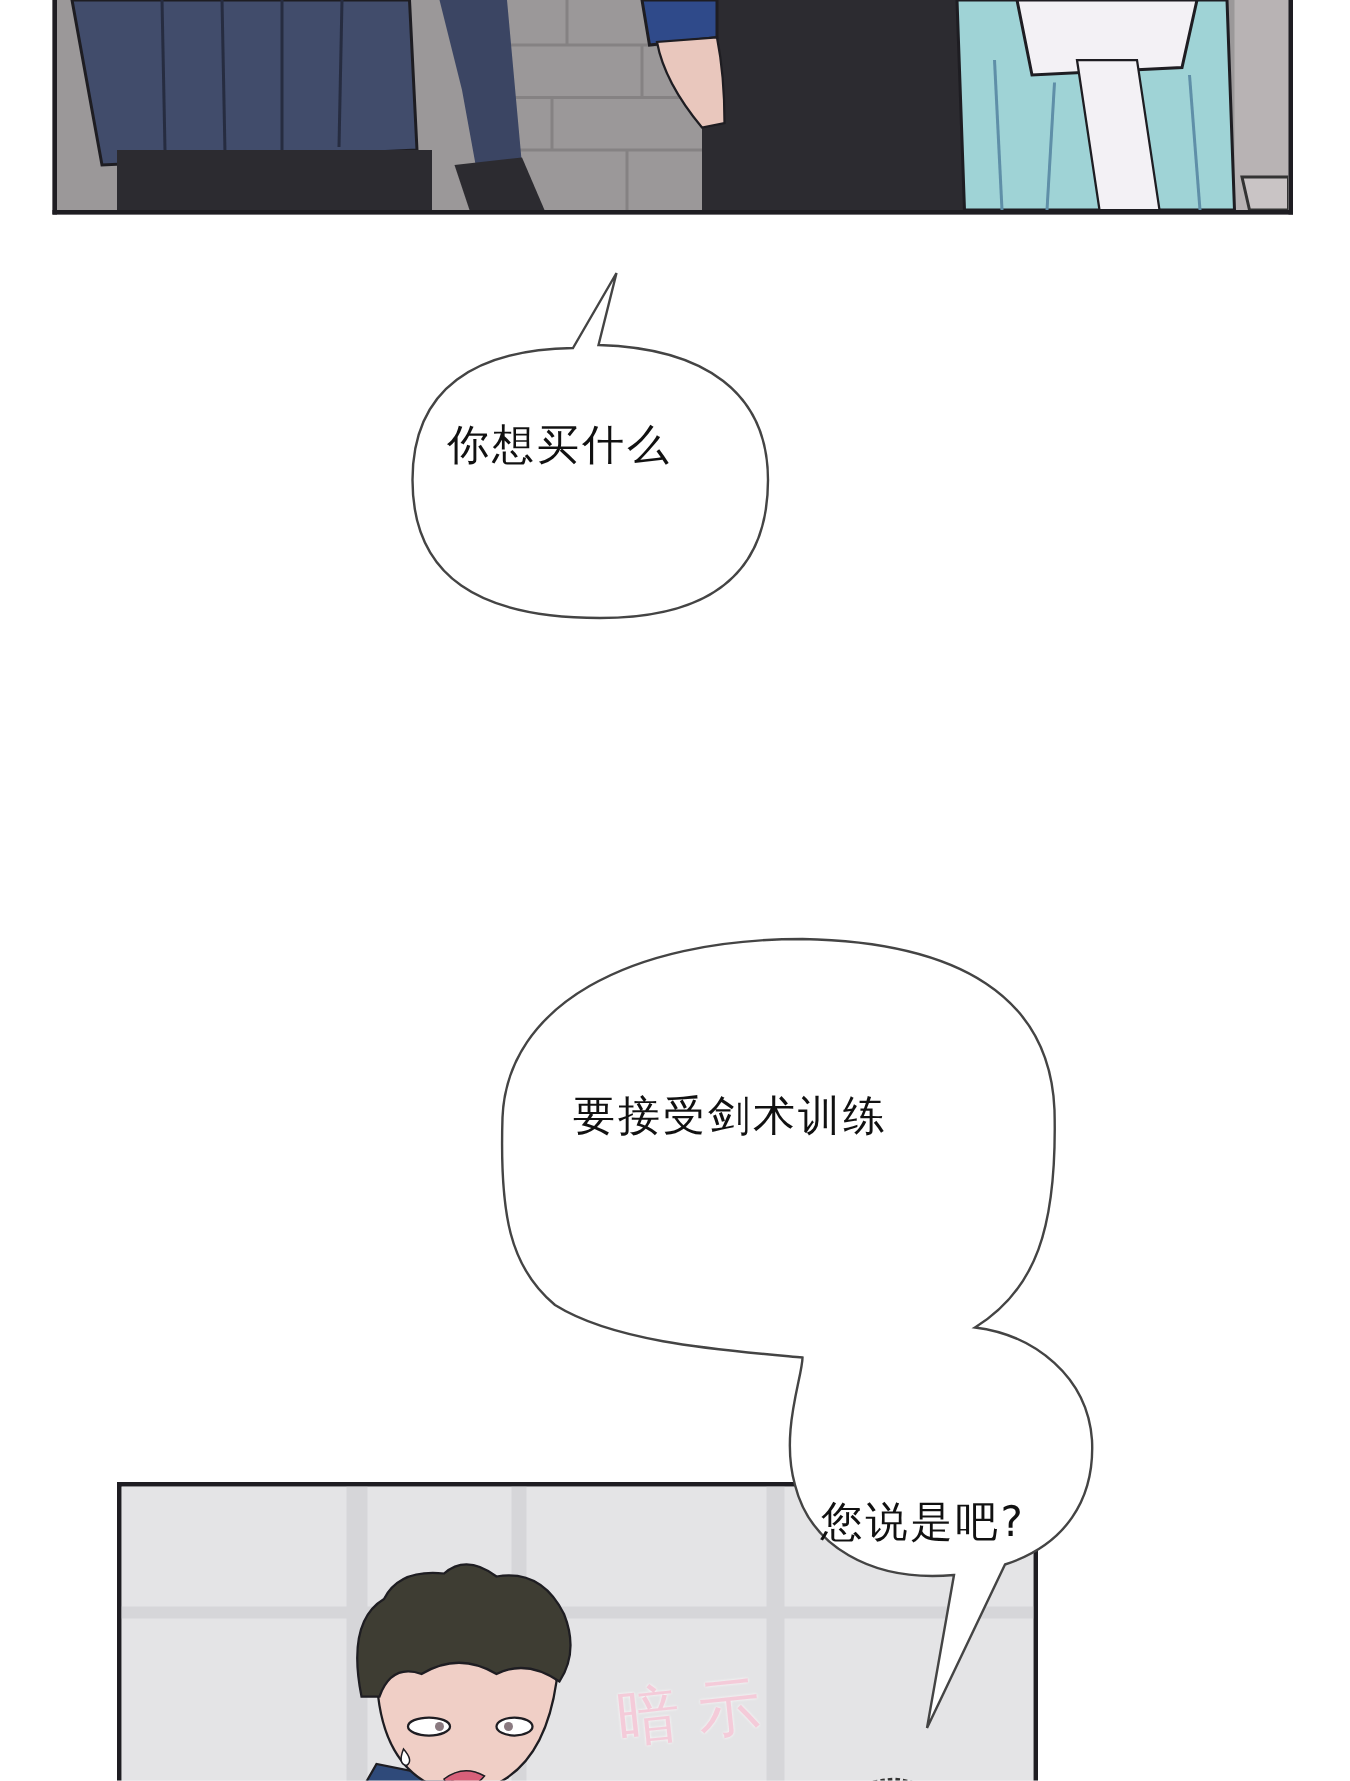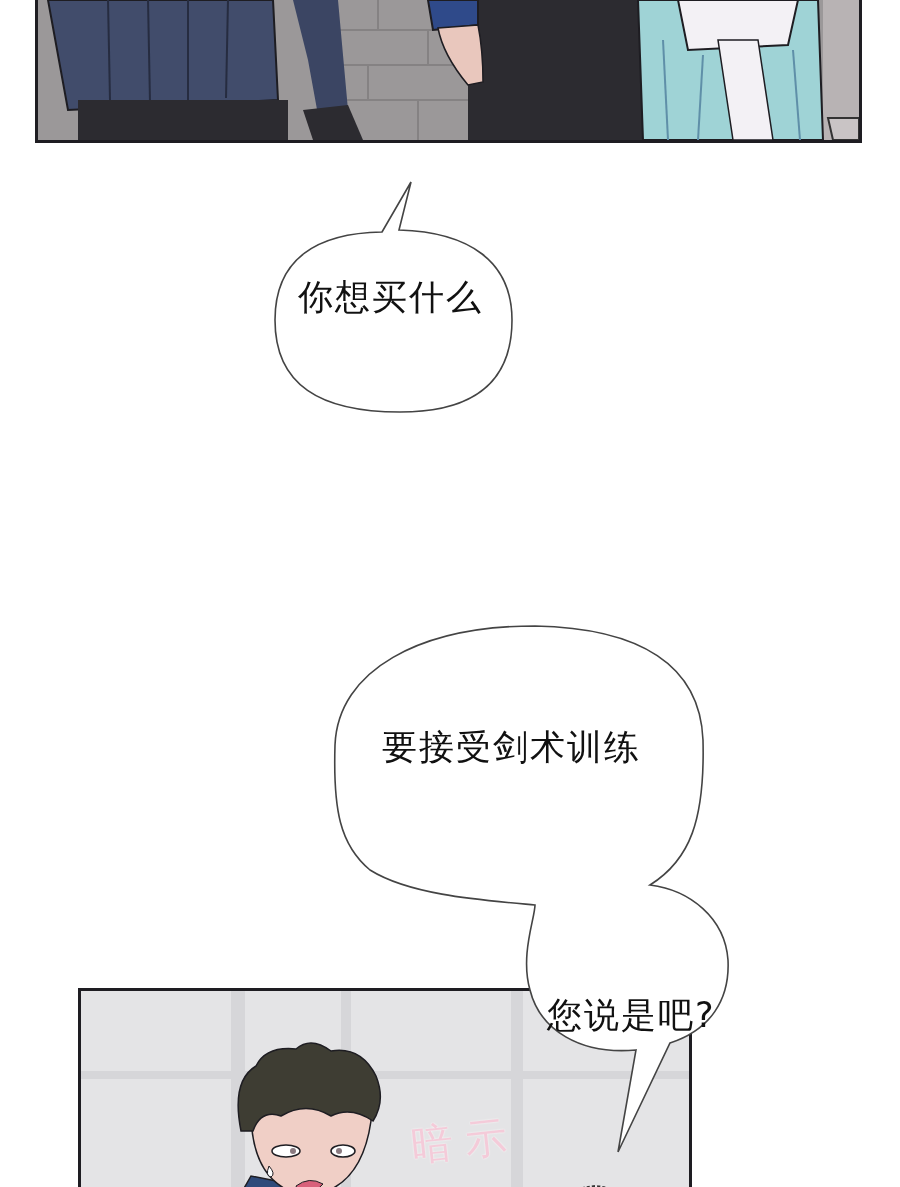--- a/index.html
+++ b/index.html
@@ -5,21 +5,21 @@
   html, body { margin: 0; padding: 0; background: #ffffff; }
   body { width: 900px; height: 1187px; position: relative; overflow: hidden;
          font-family: "DejaVu Sans", "Liberation Sans", sans-serif; }
   .panel { position: absolute; overflow: hidden; }
   .panel-top { left: 35px; top: 0; width: 827px; height: 143px; background: #8f8c8e;
                border-left: 3px solid #1e1d22; border-right: 3px solid #1e1d22; border-bottom: 3px solid #1e1d22; box-sizing: border-box; }
   .panel-bottom { left: 78px; top: 988px; width: 614px; height: 220px; background: #e4e4e6;
                   border-left: 3px solid #1e1d22; border-right: 3px solid #1e1d22; border-top: 3px solid #1e1d22; box-sizing: border-box; }
   .art { position: absolute; inset: 0; }
   .bubble-layer { position: absolute; left: 0; top: 0; width: 900px; height: 1187px; pointer-events: none; }
-  .bubble-text { position: absolute; color: #111; font-size: 35px; line-height: 54px; letter-spacing: 2px; white-space: nowrap; font-weight: 500; }
+  .bubble-text { position: absolute; color: #111; font-size: 28px; line-height: 54px; letter-spacing: 2px; white-space: nowrap; font-weight: 500; }
   .sfx { position: absolute; color: #f6c9d8; font-size: 42px; letter-spacing: 12px; opacity: 0.9; transform: rotate(-6deg);
          text-shadow: 0 0 2px #fff; }
 </style>
 </head>
 <body>
 
 <div class="panel panel-top">
   <svg class="art" width="821" height="140" viewBox="0 0 821 140">
 
     <rect x="0" y="0" width="821" height="140" fill="#9b9899"></rect>
@@ -109,19 +109,19 @@
            C520,955 535,918 535,905
            C480,900 410,895 370,870
            C340,845 333,810 335,745
            C338,670 420,626 535,626 Z" fill="#ffffff" stroke="#444" stroke-width="1.6"></path>
 </svg>
 
 <div class="bubble-text" style="left:298px; top:270px;">
   <div>你想买什么</div>
 </div>
 
-<div class="bubble-text" style="left:382px; top:720px;">
+<div class="bubble-text" style="left:382px; top:720px;font-family:Liberation Mono, monospace;">
   <div>要接受剑术训练</div>
 </div>
 
 <div class="bubble-text" style="left:547px; top:988px;">
   <div>您说是吧?</div>
 </div>
 
 </body></html>

